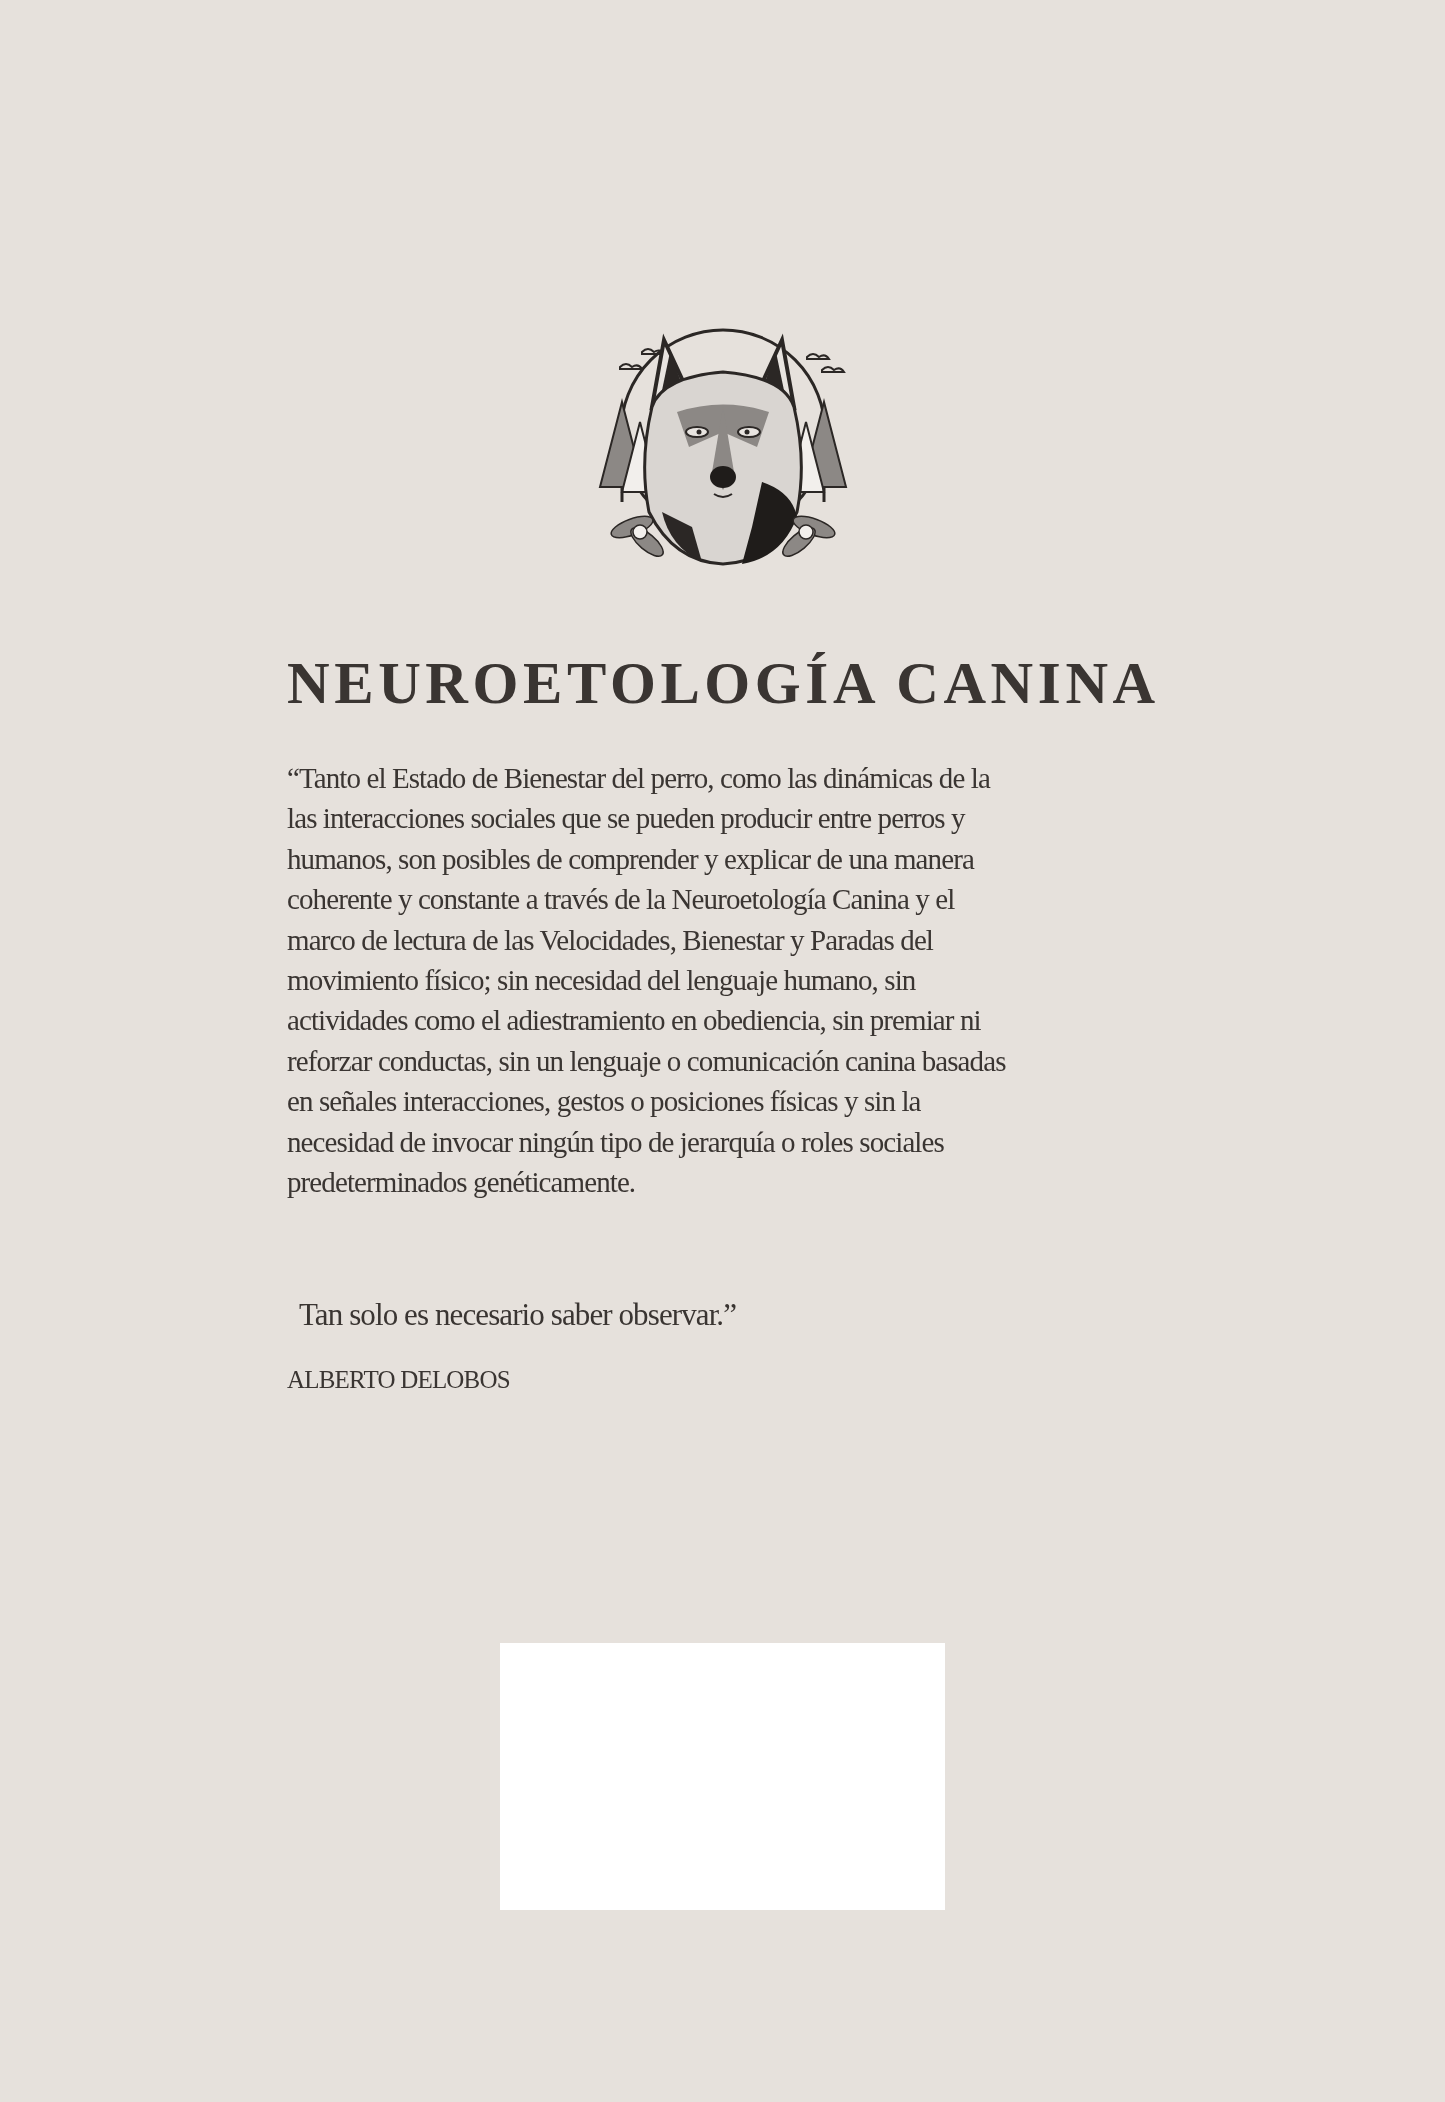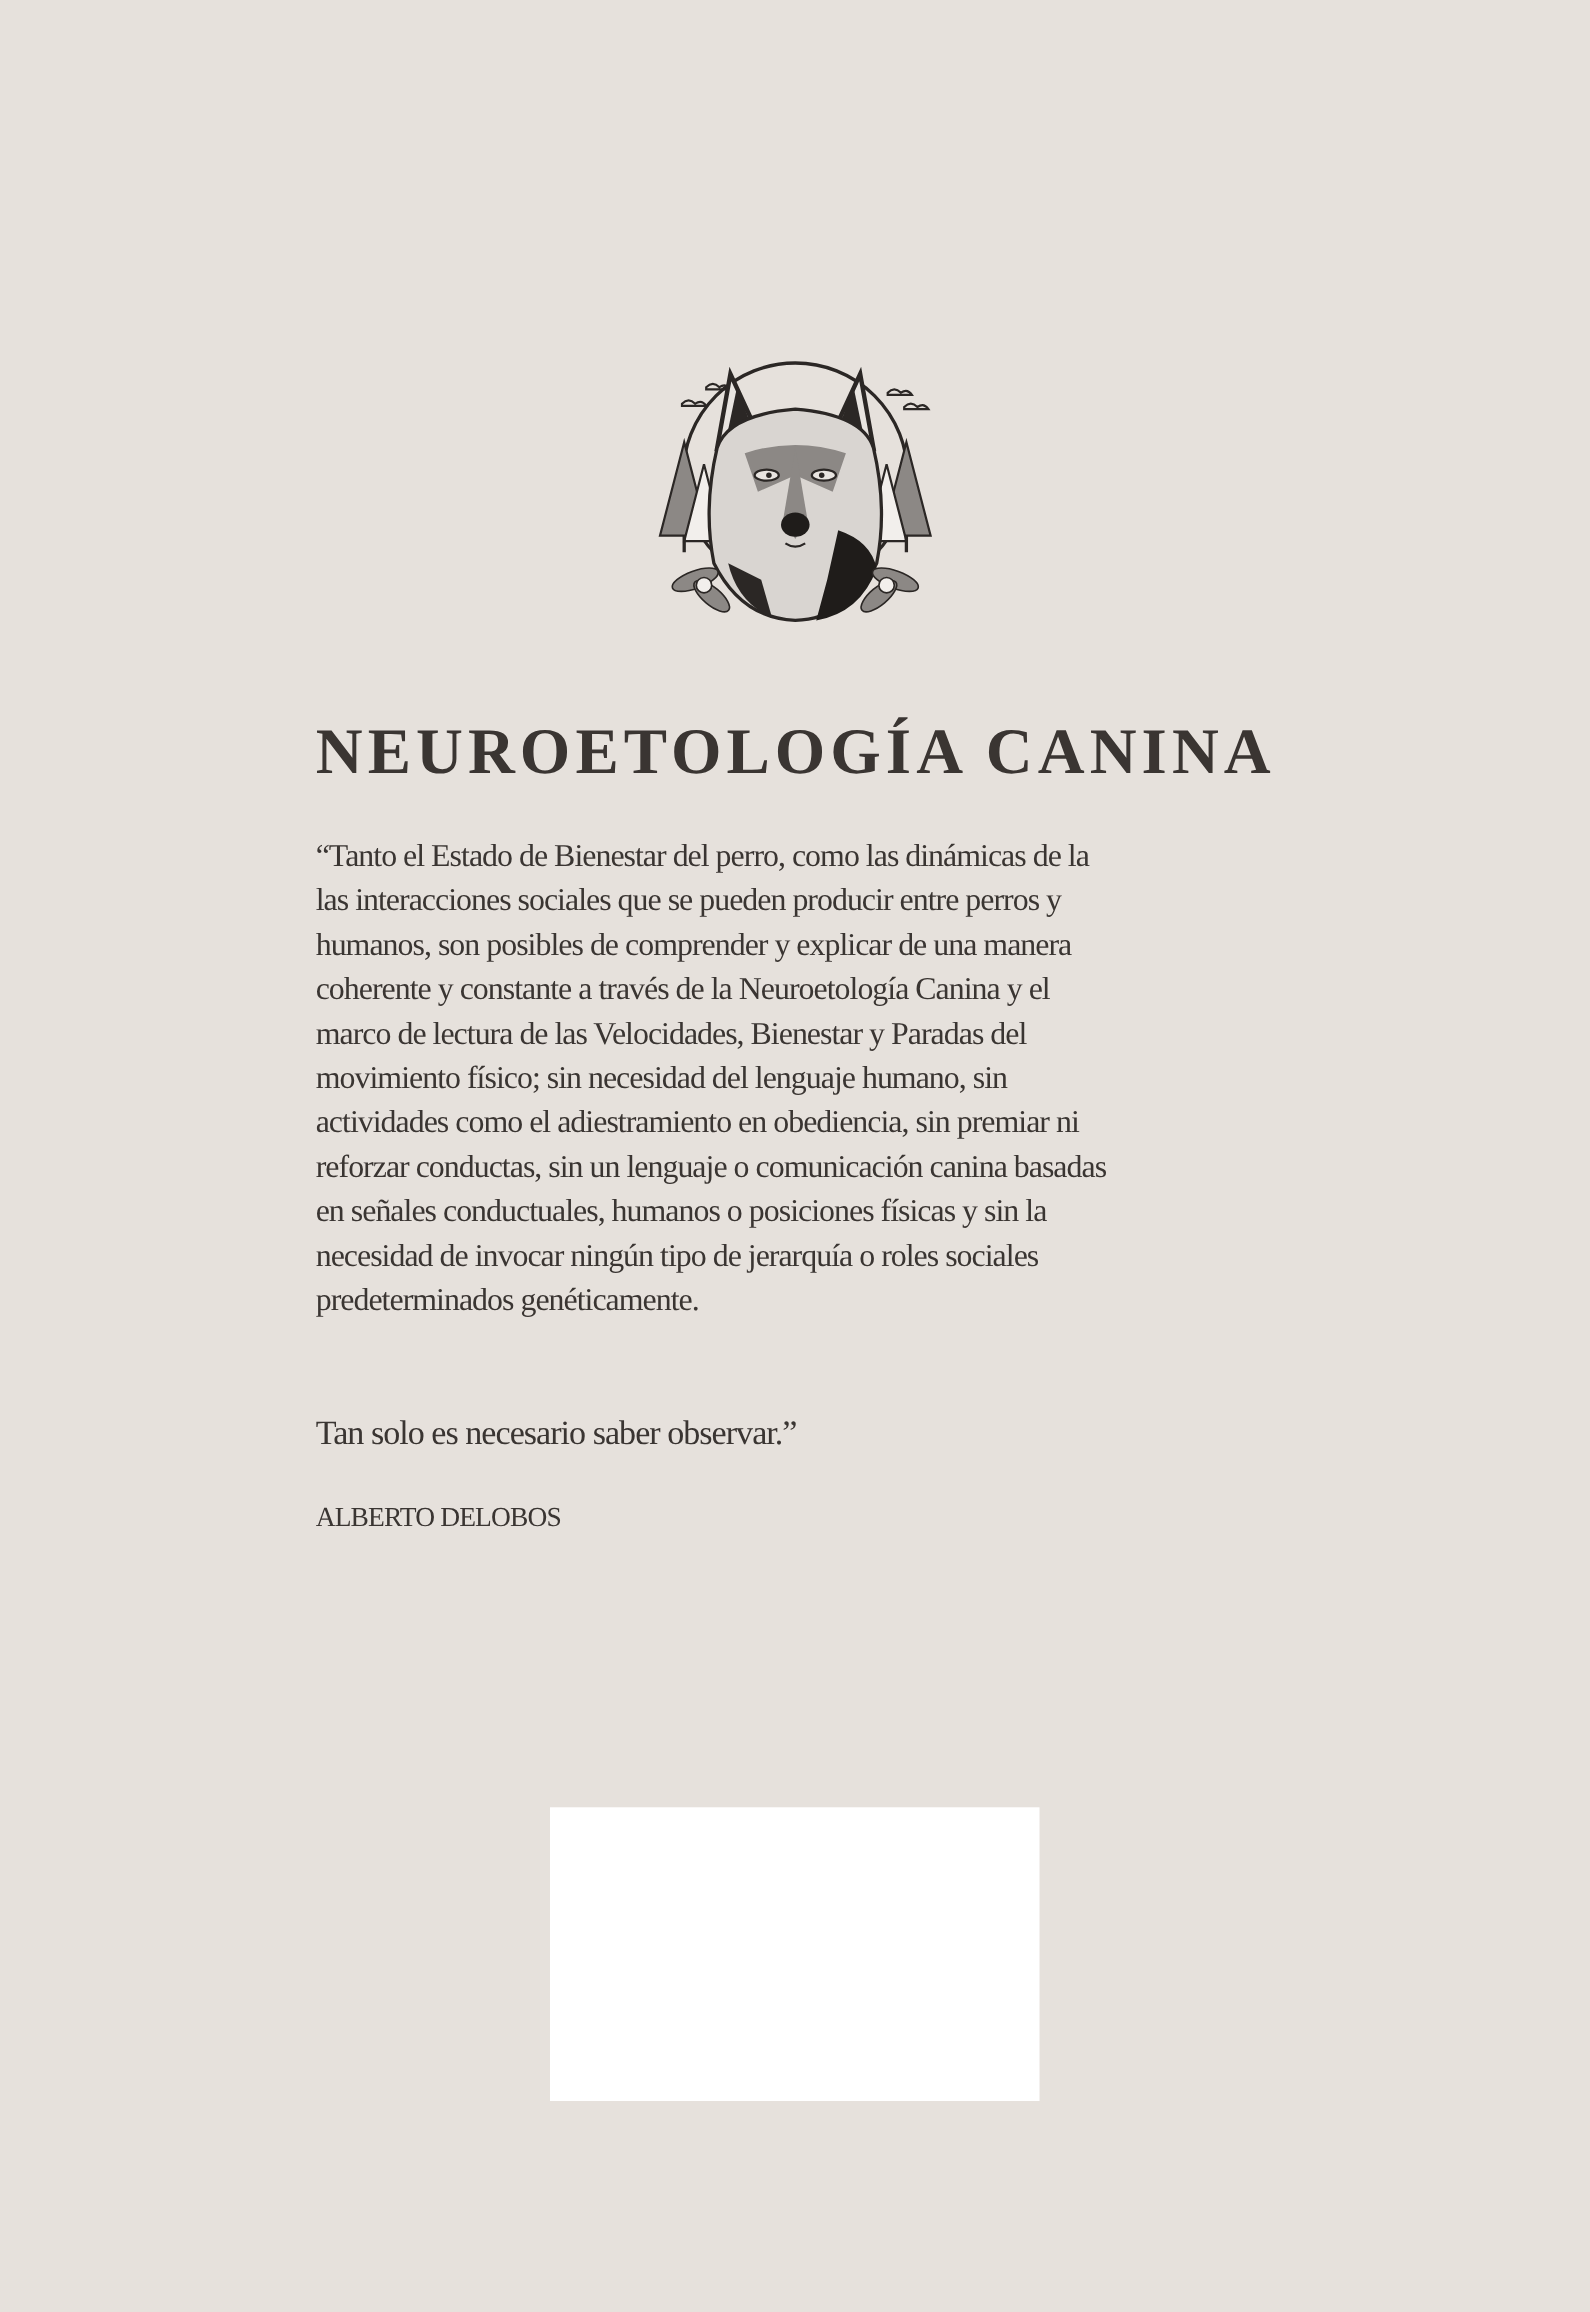--- a/index.html
+++ b/index.html
@@ -20,21 +20,21 @@
     font-weight: bold; margin: 0; white-space: nowrap;
   }
   .quote {
     position: absolute; left: 287px; top: 758px; width: 880px;
     font-size: 29px; line-height: 40.4px; letter-spacing: -0.9px;
     margin: 0;
   }
   .quote-line { display: block; white-space: nowrap; }
   .closing {
     position: absolute; left: 287px; top: 1283px;
-    font-size: 31px; line-height: 40px; letter-spacing: -0.9px; margin: 0; white-space: nowrap;
+    font-size: 31px; line-height: 40px; letter-spacing: -0.9px; margin: 12px; white-space: nowrap;
   }
   .author {
     position: absolute; left: 287px; top: 1364px;
     font-size: 25px; line-height: 32px; letter-spacing: -0.8px; margin: 0; white-space: nowrap;
   }
   .placeholder-box {
     position: absolute; left: 500px; top: 1643px; width: 445px; height: 267px;
     background: #ffffff;
   }
 </style>
@@ -95,21 +95,21 @@
 
 <p class="quote">
   <span class="quote-line">“Tanto el Estado de Bienestar del perro, como las dinámicas de la</span>
   <span class="quote-line">las interacciones sociales que se pueden producir entre perros y</span>
   <span class="quote-line">humanos, son posibles de comprender y explicar de una manera</span>
   <span class="quote-line">coherente y constante a través de la Neuroetología Canina y el</span>
   <span class="quote-line">marco de lectura de las Velocidades, Bienestar y Paradas del</span>
   <span class="quote-line">movimiento físico; sin necesidad del lenguaje humano, sin</span>
   <span class="quote-line">actividades como el adiestramiento en obediencia, sin premiar ni</span>
   <span class="quote-line">reforzar conductas, sin un lenguaje o comunicación canina basadas</span>
-  <span class="quote-line">en señales conductuales, humanos o posiciones físicas y sin la</span>
+  <span class="quote-line">en señales interacciones, gestos o posiciones físicas y sin la</span>
   <span class="quote-line">necesidad de invocar ningún tipo de jerarquía o roles sociales</span>
   <span class="quote-line">predeterminados genéticamente.</span>
 </p>
 
 <p class="closing">Tan solo es necesario saber observar.”</p>
 
 <p class="author">ALBERTO DELOBOS</p>
 
 <div class="placeholder-box"></div>
 

